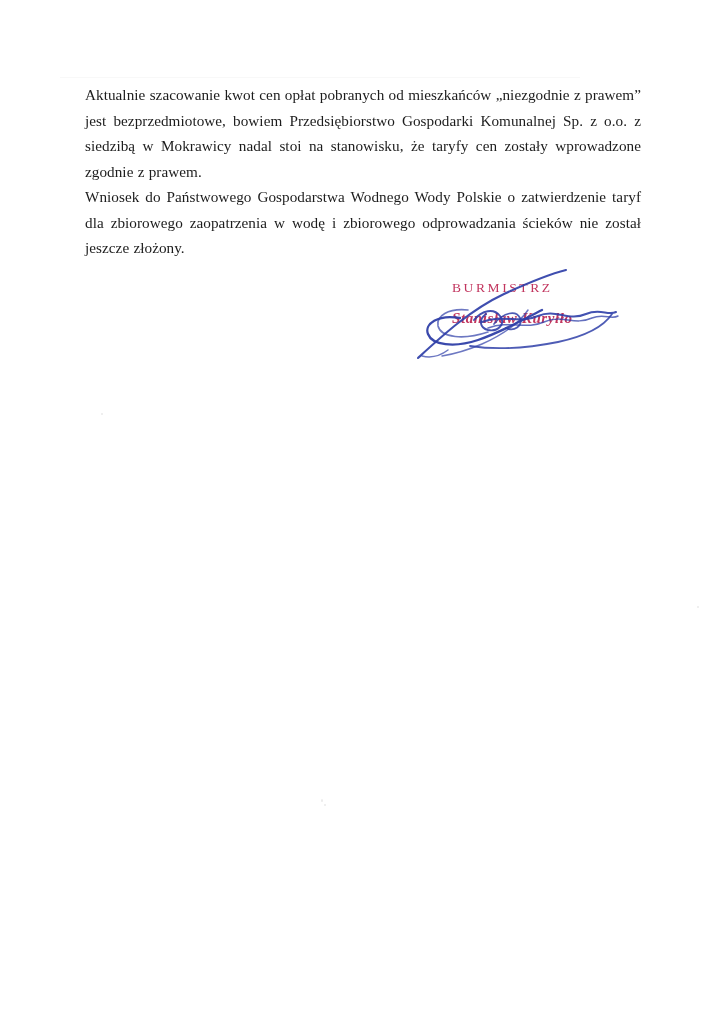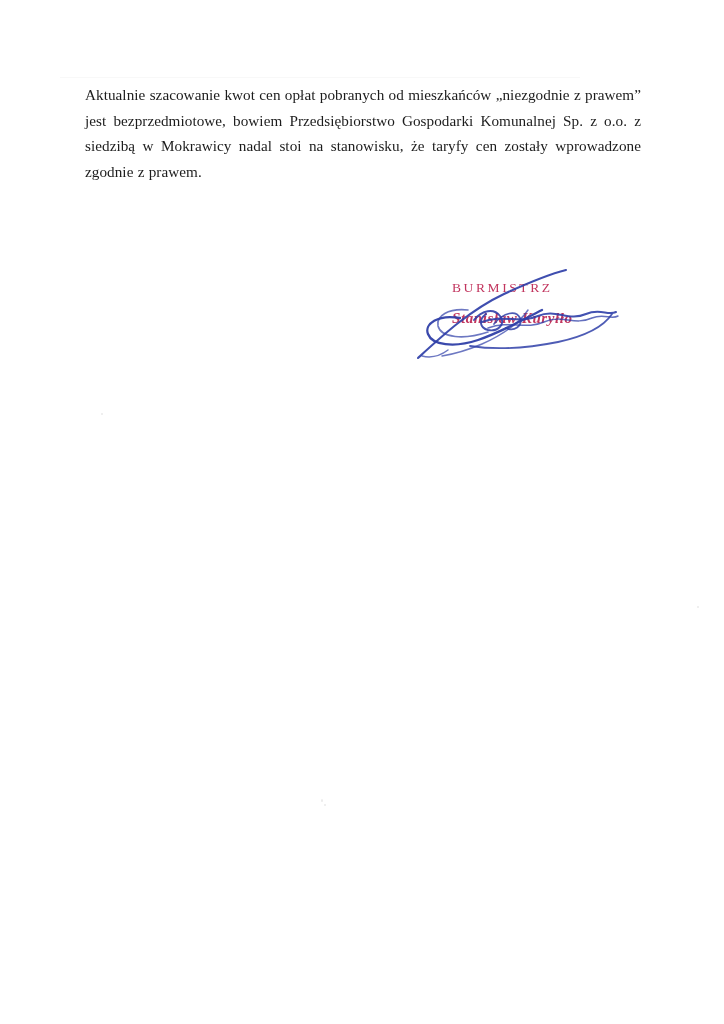--- a/index.html
+++ b/index.html
@@ -102,20 +102,21 @@
     opacity: 0.5;
   }
 </style>
 </head>
 <body>
 
 <div class="page">
 
   <div class="text-block">
     <p class="para">Aktualnie szacowanie kwot cen opłat pobranych  od mieszkańców „niezgodnie z prawem” jest bezprzedmiotowe, bowiem Przedsiębiorstwo Gospodarki Komunalnej Sp. z o.o. z siedzibą w Mokrawicy nadal stoi na stanowisku, że taryfy cen zostały wprowadzone zgodnie z prawem.</p>
+    <p class="para last-line-left">Wniosek do Państwowego Gospodarstwa Wodnego Wody Polskie o zatwierdzenie taryf dla zbiorowego zaopatrzenia w wodę i zbiorowego odprowadzania ścieków nie został jeszcze złożony.</p>
   </div>
 
   <div class="sign-zone">
 
     <div class="stamp">
       <div class="stamp-title">BURMISTRZ</div>
       <div class="stamp-name">Stanisław Kuryłło</div>
     </div>
 
     <svg class="signature-svg" viewBox="0 0 220 96" xmlns="http://www.w3.org/2000/svg">

